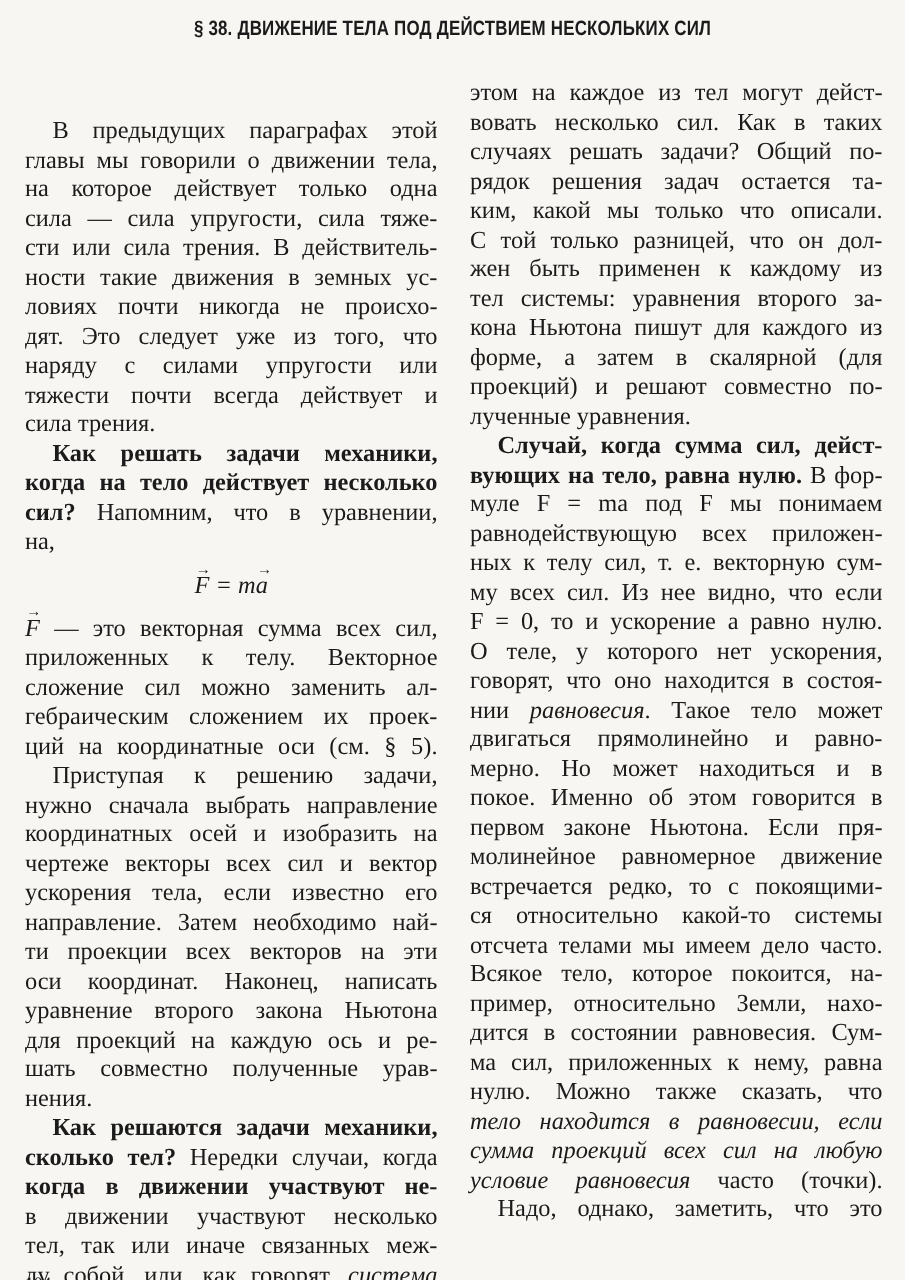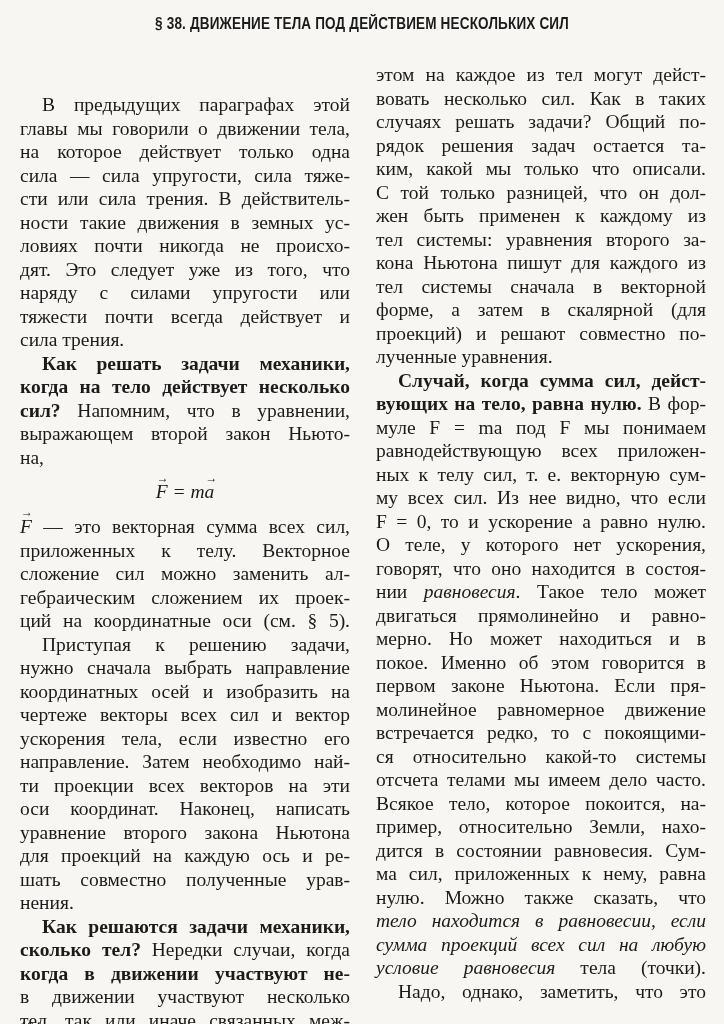--- a/index.html
+++ b/index.html
@@ -34,21 +34,20 @@
     <div class="line"><span>сти или сила трения. В действитель-</span></div>
     <div class="line"><span>ности такие движения в земных ус-</span></div>
     <div class="line"><span>ловиях почти никогда не происхо-</span></div>
     <div class="line"><span>дят. Это следует уже из того, что</span></div>
     <div class="line"><span>наряду с силами упругости или</span></div>
     <div class="line"><span>тяжести почти всегда действует и</span></div>
     <div class="line last"><span>сила трения.</span></div>
     <div class="line indent"><span class="b">Как решать задачи механики,</span></div>
     <div class="line"><span class="b">когда на тело действует несколько</span></div>
     <div class="line"><span class="b">сил?</span><span> Напомним, что в уравнении,</span></div>
-    <div class="line"><span>выражающем второй закон Ньюто-</span></div>
     <div class="line last"><span>на,</span></div>
     <div class="line center"><span class="vec">F</span><span> = m</span><span class="vec">a</span></div>
     <div class="line"><span class="vec">F</span><span> — это векторная сумма всех сил,</span></div>
     <div class="line"><span>приложенных к телу. Векторное</span></div>
     <div class="line"><span>сложение сил можно заменить ал-</span></div>
     <div class="line"><span>гебраическим сложением их проек-</span></div>
     <div class="line"><span>ций на координатные оси (см. § 5).</span></div>
     <div class="line indent"><span>Приступая к решению задачи,</span></div>
     <div class="line"><span>нужно сначала выбрать направление</span></div>
     <div class="line"><span>координатных осей и изобразить на</span></div>
@@ -71,21 +70,20 @@
 <div class="col right">
     <div class="line"><span>этом на каждое из тел могут дейст-</span></div>
     <div class="line"><span>вовать несколько сил. Как в таких</span></div>
     <div class="line"><span>случаях решать задачи? Общий по-</span></div>
     <div class="line"><span>рядок решения задач остается та-</span></div>
     <div class="line"><span>ким, какой мы только что описали.</span></div>
     <div class="line"><span>С той только разницей, что он дол-</span></div>
     <div class="line"><span>жен быть применен к каждому из</span></div>
     <div class="line"><span>тел системы: уравнения второго за-</span></div>
     <div class="line"><span>кона Ньютона пишут для каждого из</span></div>
-    <div class="line"><span>тел системы сначала в векторной</span></div>
     <div class="line"><span>форме, а затем в скалярной (для</span></div>
     <div class="line"><span>проекций) и решают совместно по-</span></div>
     <div class="line last"><span>лученные уравнения.</span></div>
     <div class="line indent"><span class="b">Случай, когда сумма сил, дейст-</span></div>
     <div class="line"><span class="b">вующих на тело, равна нулю.</span><span> В фор-</span></div>
     <div class="line"><span>муле F = ma под F мы понимаем</span></div>
     <div class="line"><span>равнодействующую всех приложен-</span></div>
     <div class="line"><span>ных к телу сил, т. е. векторную сум-</span></div>
     <div class="line"><span>му всех сил. Из нее видно, что если</span></div>
     <div class="line"><span>F = 0, то и ускорение a равно нулю.</span></div>
@@ -100,16 +98,16 @@
     <div class="line"><span>встречается редко, то с покоящими-</span></div>
     <div class="line"><span>ся относительно какой-то системы</span></div>
     <div class="line"><span>отсчета телами мы имеем дело часто.</span></div>
     <div class="line"><span>Всякое тело, которое покоится, на-</span></div>
     <div class="line"><span>пример, относительно Земли, нахо-</span></div>
     <div class="line"><span>дится в состоянии равновесия. Сум-</span></div>
     <div class="line"><span>ма сил, приложенных к нему, равна</span></div>
     <div class="line"><span>нулю. Можно также сказать, что</span></div>
     <div class="line"><span class="i">тело находится в равновесии, если</span></div>
     <div class="line"><span class="i">сумма проекций всех сил на любую</span></div>
-    <div class="line"><span class="i">условие равновесия</span><span> тела (точки).</span></div>
+    <div class="line"><span class="i">условие равновесия</span><span> часто (точки).</span></div>
     <div class="line indent"><span>Надо, однако, заметить, что это</span></div>
   </div>
 <div class="pagenum">104</div>
 
 </body></html>

